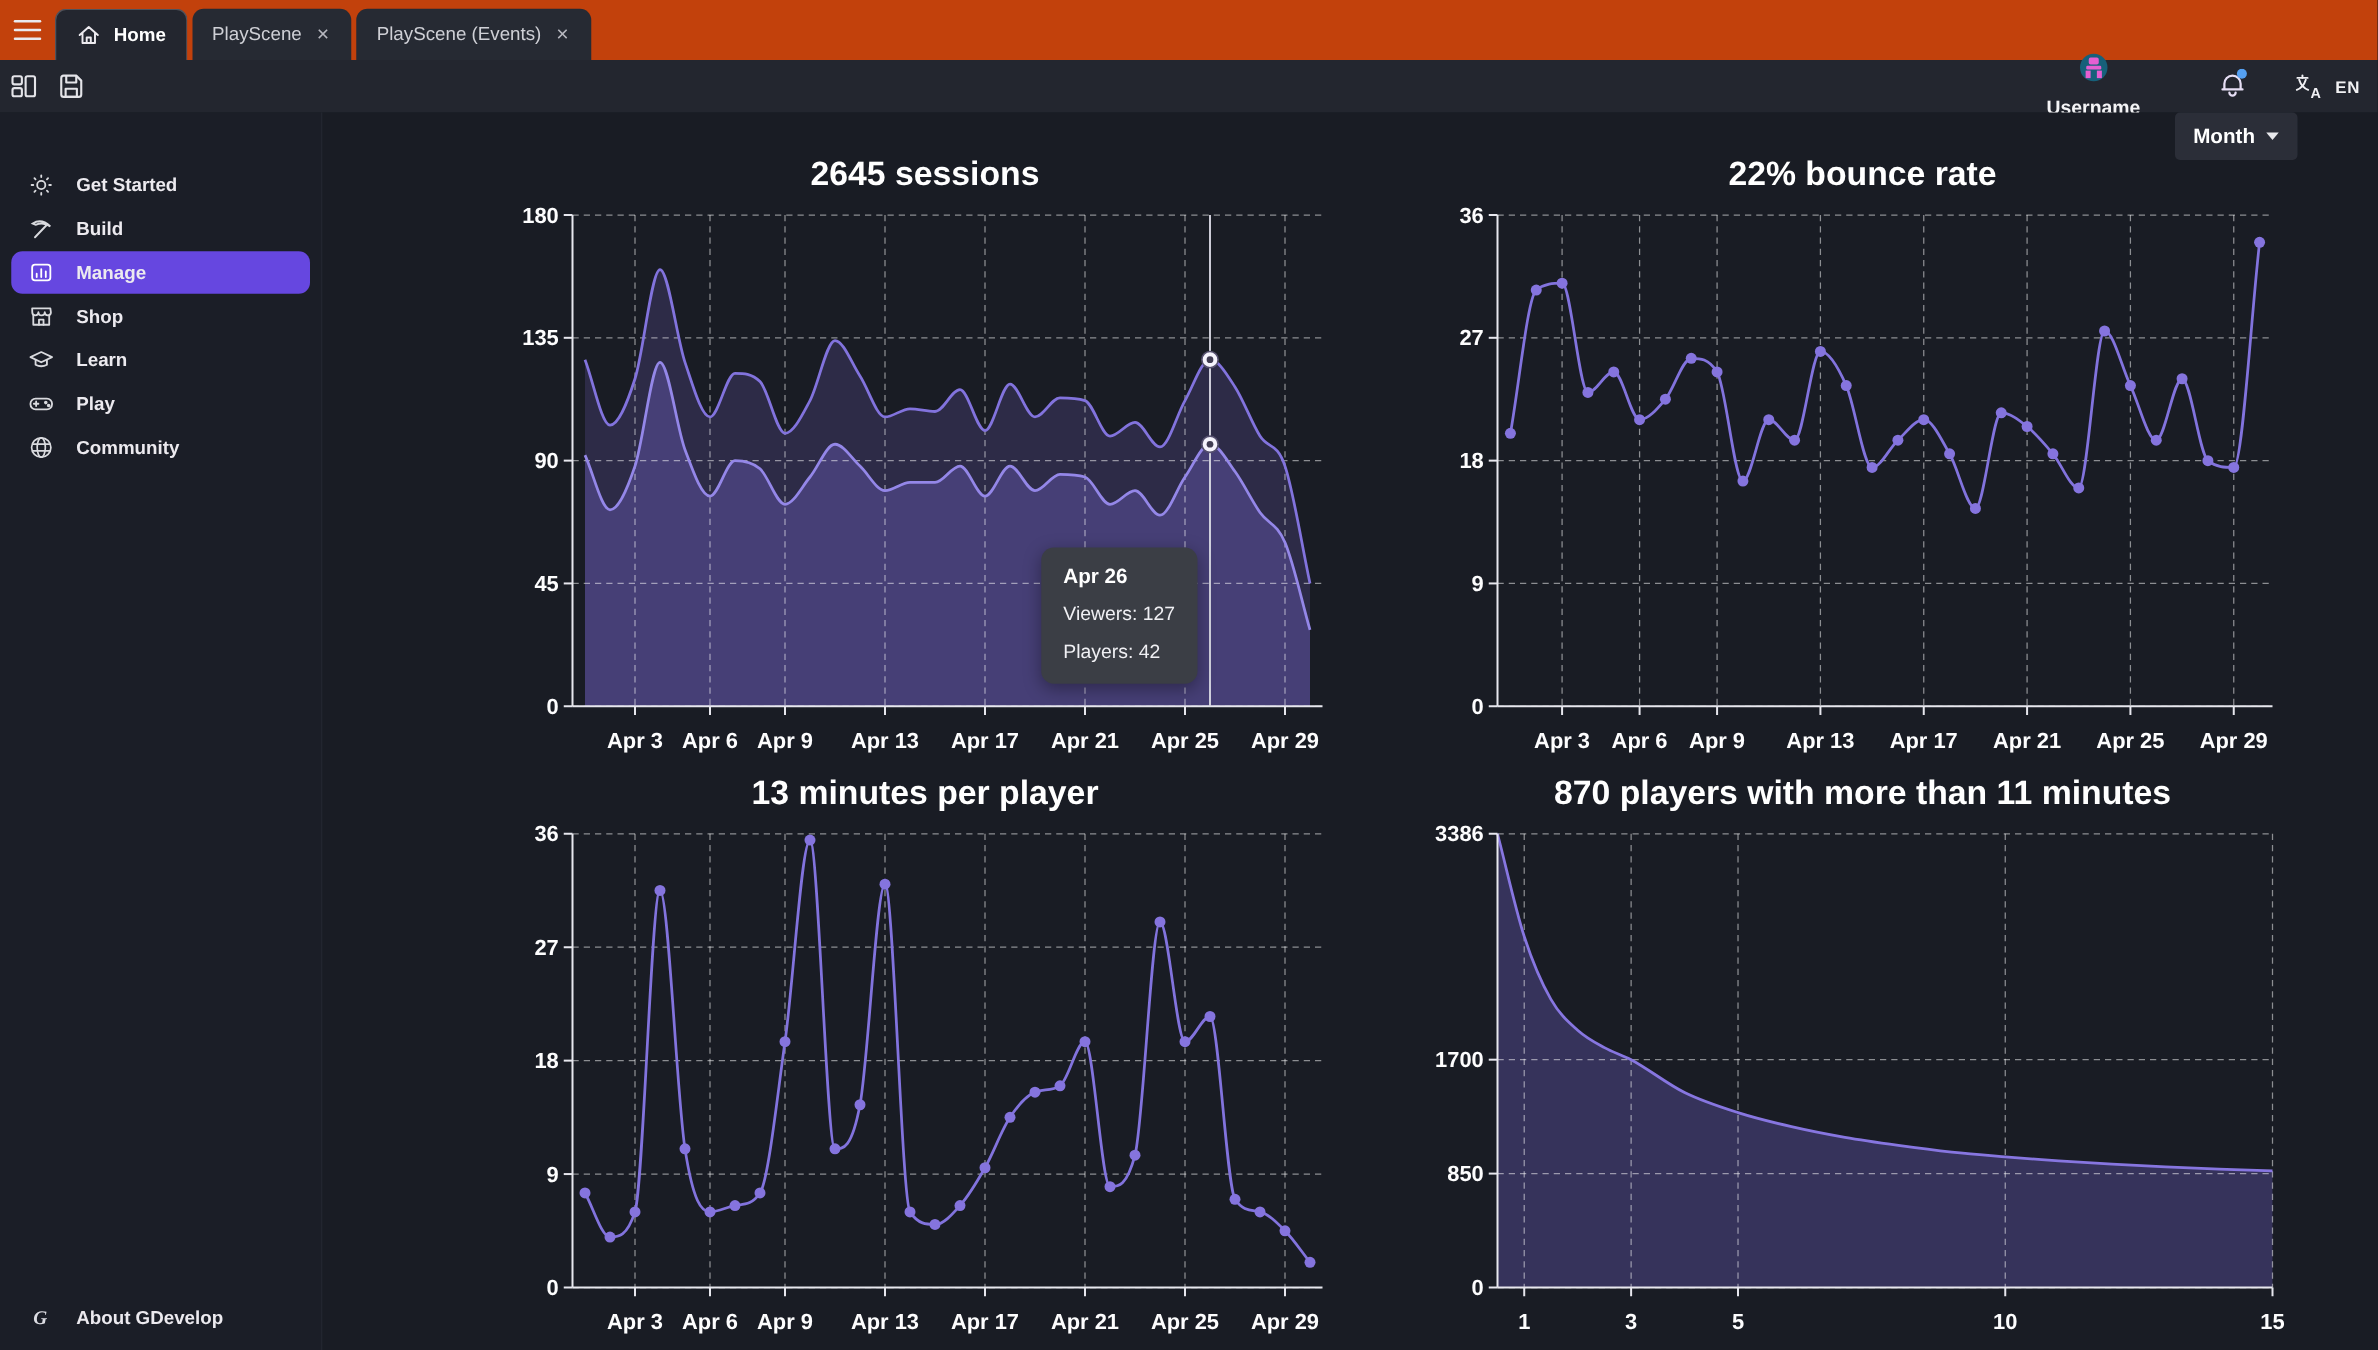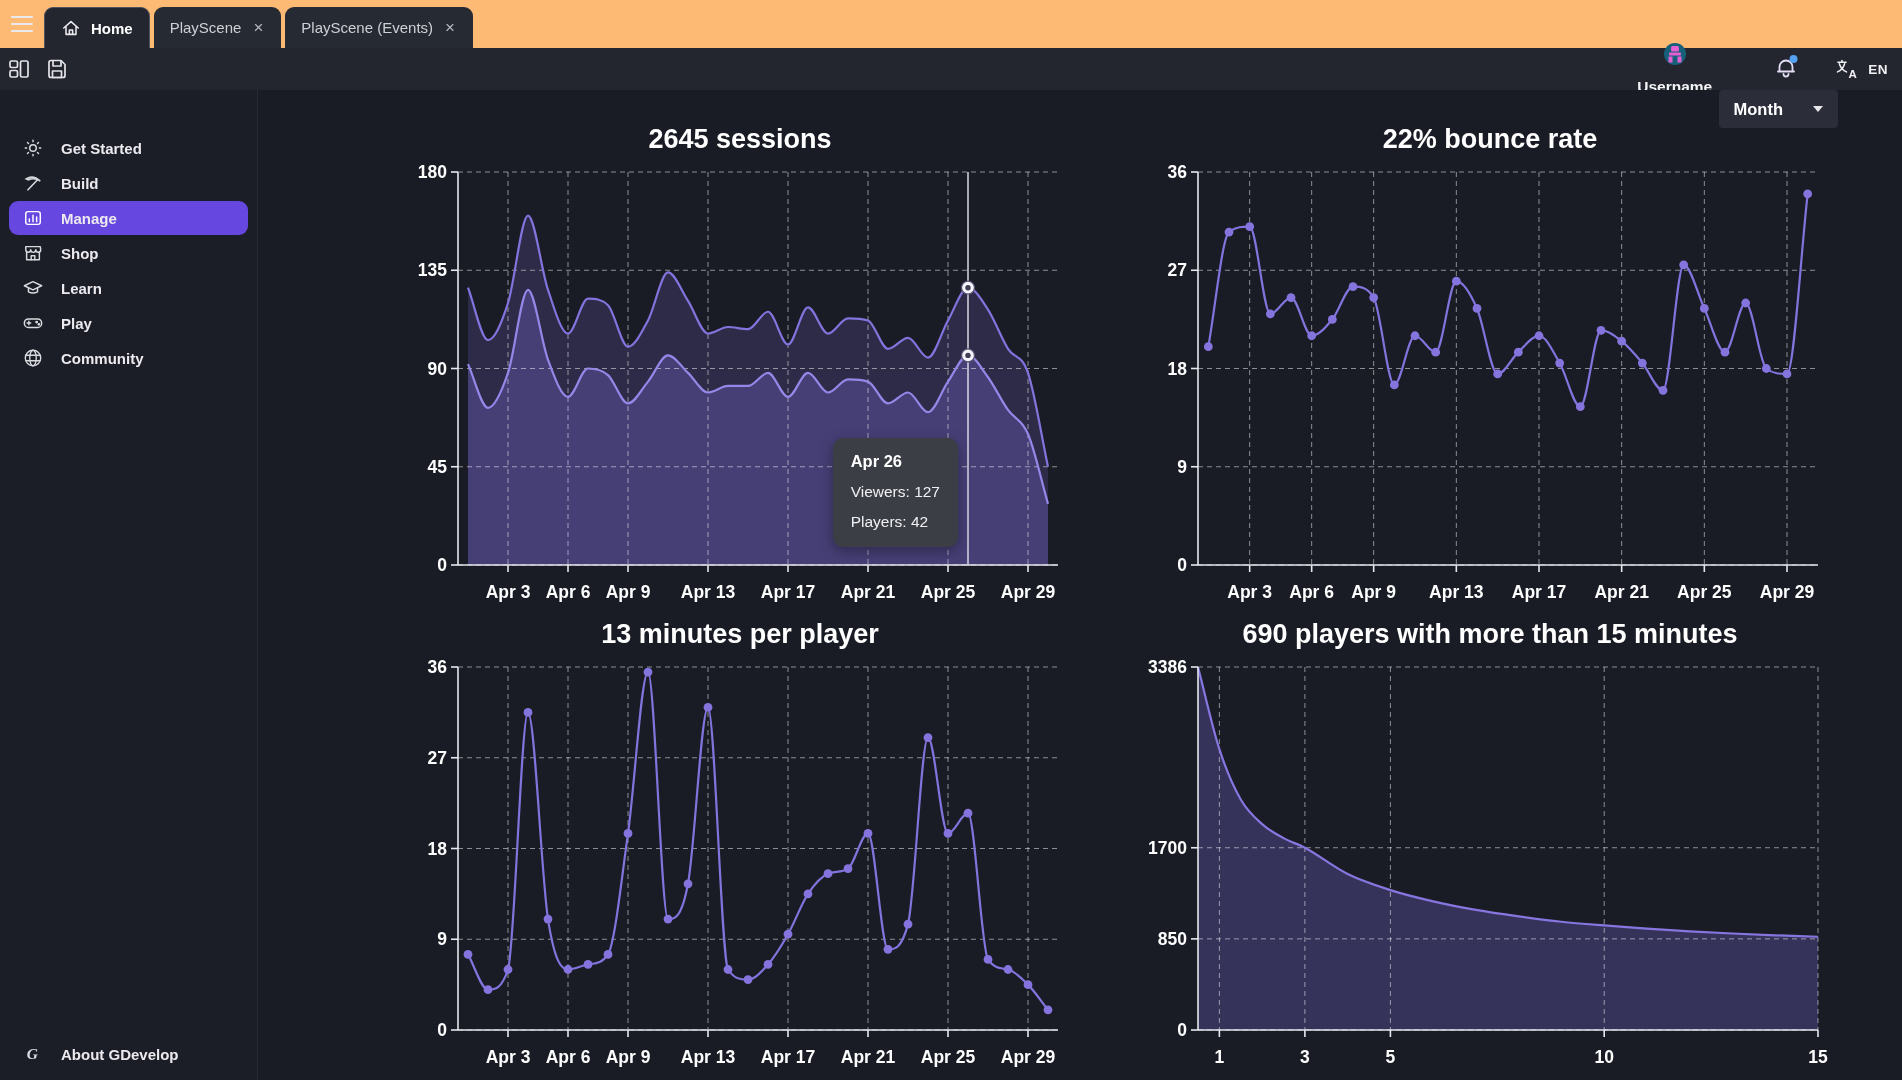--- a/index.html
+++ b/index.html
@@ -1,20 +1,20 @@
 <!DOCTYPE html>
 <html><head>
 <meta charset="utf-8">
 <style>
   * { margin:0; padding:0; box-sizing:border-box; }
   html,body { width:1902px; height:1080px; overflow:hidden; background:#191c24;
     font-family:"Liberation Sans", sans-serif; color:#f2f2f4; }
 
   
-  .tabbar { position:absolute; left:0; top:0; width:1902px; height:48px; background:#fdba74;
+  .tabbar { position:absolute; left:0; top:0; width:1902px; height:48px; background:#c2410c;
     display:flex; align-items:flex-end; }
   .hamburger { width:44px; height:48px; display:flex; align-items:center; justify-content:center;
     cursor:pointer; }
   .hamburger .bars { width:22px; }
   .hamburger .bars span { display:block; height:2.4px; background:#e9e9ee; border-radius:2px; margin:4.4px 0; }
   .tab { height:41px; display:flex; align-items:center; gap:10px; padding:0 16px;
     border-radius:9px 9px 0 0; margin-right:4px; font-size:15px; color:#cfd0d6; cursor:pointer; }
   .tab.active { background:#23262f; border:1px solid #50535c; border-bottom:none; color:#ffffff;
     font-weight:700; }
   .tab.inactive { background:#262a33; }
@@ -38,21 +38,21 @@
   .side-list { position:absolute; top:41px; left:0; width:100%; }
   .side-item { height:34px; margin:0 0 1px 0; display:flex; align-items:center; gap:17px;
     padding-left:22px; font-size:15px; font-weight:700; color:#eceaef; cursor:pointer; }
   .side-item .ic { width:22px; height:22px; display:flex; align-items:center; justify-content:center; color:#d9dade; }
   .side-item.selected { background:#6647e0; border-radius:9px; margin:0 9px 1px 9px; padding-left:13px; }
   .side-footer { position:absolute; bottom:8px; left:0; width:100%; }
 
   
   .content { position:absolute; left:258px; top:90px; width:1644px; height:990px; background:#191c24; }
   .month-btn { position:absolute; right:64px; top:0; height:38px; background:#2b2e38; border-radius:4px;
-    display:flex; align-items:center; gap:30px; padding:0 15px; font-size:16.5px; font-weight:600;
+    display:flex; align-items:center; gap:9px; padding:0 15px; font-size:16.5px; font-weight:600;
     color:#ffffff; cursor:pointer; }
   .caret-down { width:0; height:0; border-left:5.5px solid transparent; border-right:5.5px solid transparent;
     border-top:6.5px solid #e8e8ec; }
 
   .chart { position:absolute; }
   .chart-title { height:38px; display:flex; align-items:center; justify-content:center;
     font-size:27px; font-weight:700; color:#ffffff; }
   .chart svg { display:block; }
   .chart svg text { font-family:"Liberation Sans", sans-serif; font-size:17.5px; font-weight:600; fill:#fdfdfe; }
 
@@ -454,21 +454,21 @@
         <line x1="468" x2="468" y1="377" y2="384" stroke="#e7e7ee" stroke-width="1.6"></line>
         <text x="468" y="410" text-anchor="middle">Apr 21</text>
         <line x1="548" x2="548" y1="377" y2="384" stroke="#e7e7ee" stroke-width="1.6"></line>
         <text x="548" y="410" text-anchor="middle">Apr 25</text>
         <line x1="628" x2="628" y1="377" y2="384" stroke="#e7e7ee" stroke-width="1.6"></line>
         <text x="628" y="410" text-anchor="middle">Apr 29</text>
       </svg>
   </div>
 
   <div class="chart" style="left:882px; top:525px; width:700px; height:465px;">
-    <div class="chart-title">690 players with more than 15 minutes</div>
+    <div class="chart-title">870 players with more than 11 minutes</div>
     <svg width="700" height="427">
         <path d="M58,14C65.13,41.37 72.25,74.04 79.38,96.12C86.51,118.20 93.63,134.00 100.76,146.51C107.89,159.01 115.01,164.73 122.14,171.16C129.26,177.60 136.39,181.17 143.52,185.10C150.64,189.03 157.77,190.95 164.90,194.75C179.15,202.34 193.40,213.96 207.66,221.02C221.91,228.07 236.16,232.54 250.41,237.10C264.67,241.65 278.92,245.05 293.17,248.35C307.43,251.66 321.68,254.43 335.93,256.93C350.18,259.43 364.44,261.40 378.69,263.36C392.94,265.33 407.20,267.20 421.45,268.72C435.70,270.24 449.95,271.31 464.21,272.47C478.46,273.64 492.71,274.71 506.97,275.69C521.22,276.67 535.47,277.57 549.72,278.37C563.98,279.17 578.23,279.85 592.48,280.51C606.74,281.18 620.99,281.80 635.24,282.34C649.49,282.87 663.75,283.27 678.00,283.73L678,377 L58,377 Z" fill="#7c6ad9" fill-opacity="0.3"></path>
         <line x1="58" x2="678" y1="377" y2="377" stroke="#ffffff" stroke-opacity="0.5" stroke-width="1" stroke-dasharray="5 4"></line>
         <line x1="58" x2="678" y1="285.87477849970463" y2="285.87477849970463" stroke="#ffffff" stroke-opacity="0.5" stroke-width="1" stroke-dasharray="5 4"></line>
         <line x1="58" x2="678" y1="194.74955699940932" y2="194.74955699940932" stroke="#ffffff" stroke-opacity="0.5" stroke-width="1" stroke-dasharray="5 4"></line>
         <line x1="58" x2="678" y1="14" y2="14" stroke="#ffffff" stroke-opacity="0.5" stroke-width="1" stroke-dasharray="5 4"></line>
         <line x1="79.37931034482759" x2="79.37931034482759" y1="14" y2="377" stroke="#ffffff" stroke-opacity="0.5" stroke-width="1" stroke-dasharray="5 4"></line>
         <line x1="164.89655172413794" x2="164.89655172413794" y1="14" y2="377" stroke="#ffffff" stroke-opacity="0.5" stroke-width="1" stroke-dasharray="5 4"></line>
         <line x1="250.41379310344828" x2="250.41379310344828" y1="14" y2="377" stroke="#ffffff" stroke-opacity="0.5" stroke-width="1" stroke-dasharray="5 4"></line>
         <line x1="464.2068965517241" x2="464.2068965517241" y1="14" y2="377" stroke="#ffffff" stroke-opacity="0.5" stroke-width="1" stroke-dasharray="5 4"></line>

